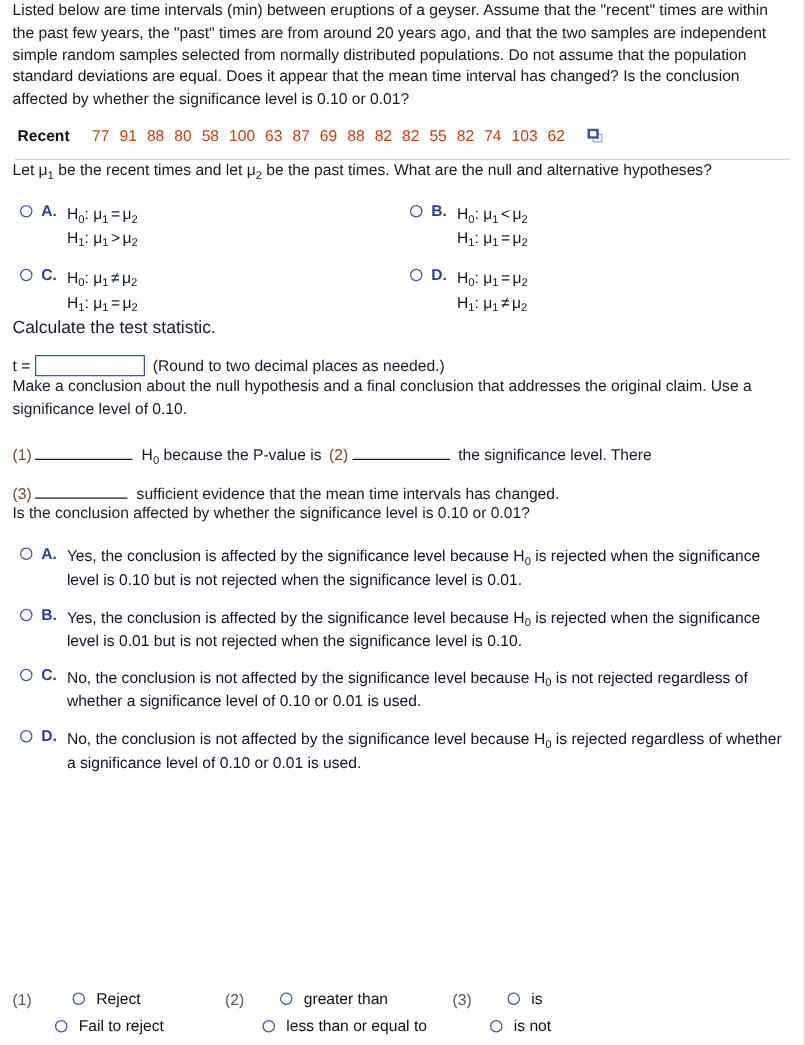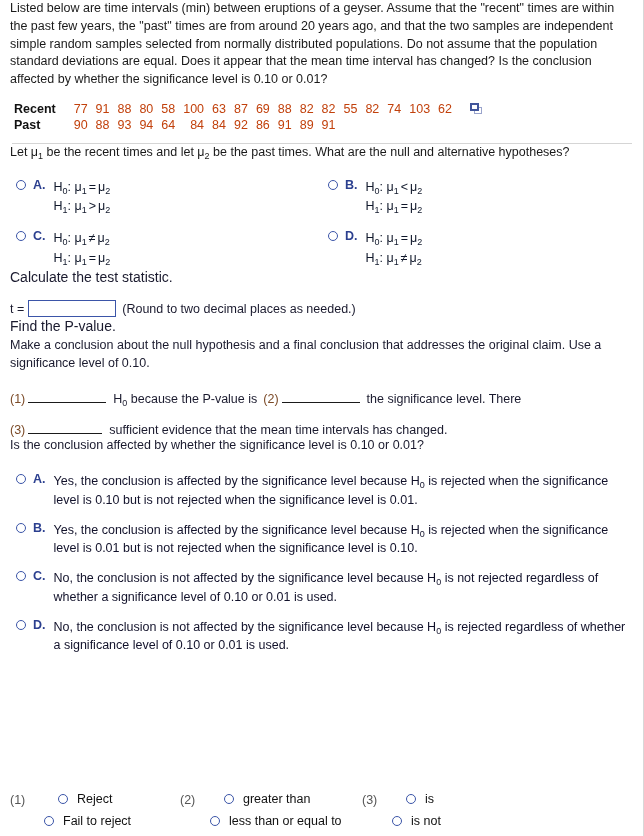--- a/index.html
+++ b/index.html
@@ -272,41 +272,20 @@
           <td>74</td>
           <td>103</td>
           <td>62</td>
           <td>
             <span class="copy-icon">
               <span class="back"></span>
               <span class="front"></span>
             </span>
           </td>
         </tr>
-        <tr>
-          <th>Past</th>
-          <td>90</td>
-          <td>88</td>
-          <td>93</td>
-          <td>94</td>
-          <td>64</td>
-          <td>84</td>
-          <td>84</td>
-          <td>92</td>
-          <td>86</td>
-          <td>91</td>
-          <td>89</td>
-          <td>91</td>
-          <td></td>
-          <td></td>
-          <td></td>
-          <td></td>
-          <td></td>
-          <td></td>
-        </tr>
       </tbody>
     </table>
   </div>
 
   <hr class="divider">
 
   <p class="block lead"><span>Let μ</span><sub>1</sub><span> be the recent times and let μ</span><sub>2</sub><span> be the past times. What are the null and alternative hypotheses?</span></p>
 
   <div class="hyp-grid">
 
@@ -348,21 +327,20 @@
 
   </div>
 
   <p class="block sect">Calculate the test statistic.</p>
   <div class="fieldline">
     <span class="lbl">t =</span>
     <span class="inputbox"></span>
     <span class="hint">(Round to two decimal places as needed.)</span>
   </div>
 
-  <p class="block sect">Find the P-value.</p>
 
   <p class="block concl-intro">Make a conclusion about the null hypothesis and a final conclusion that addresses the original claim. Use a significance level of 0.10.</p>
 
   <div class="concl-line">
     <span class="blank-num">(1)</span>
     <span class="blank-rule"></span>
     <span class="concl-txt"><span>H</span><sub>0</sub><span> because the P-value is</span></span>
     <span class="blank-num" style="margin-left:6px;">(2)</span>
     <span class="blank-rule"></span>
     <span class="concl-txt">the significance level. There</span>

